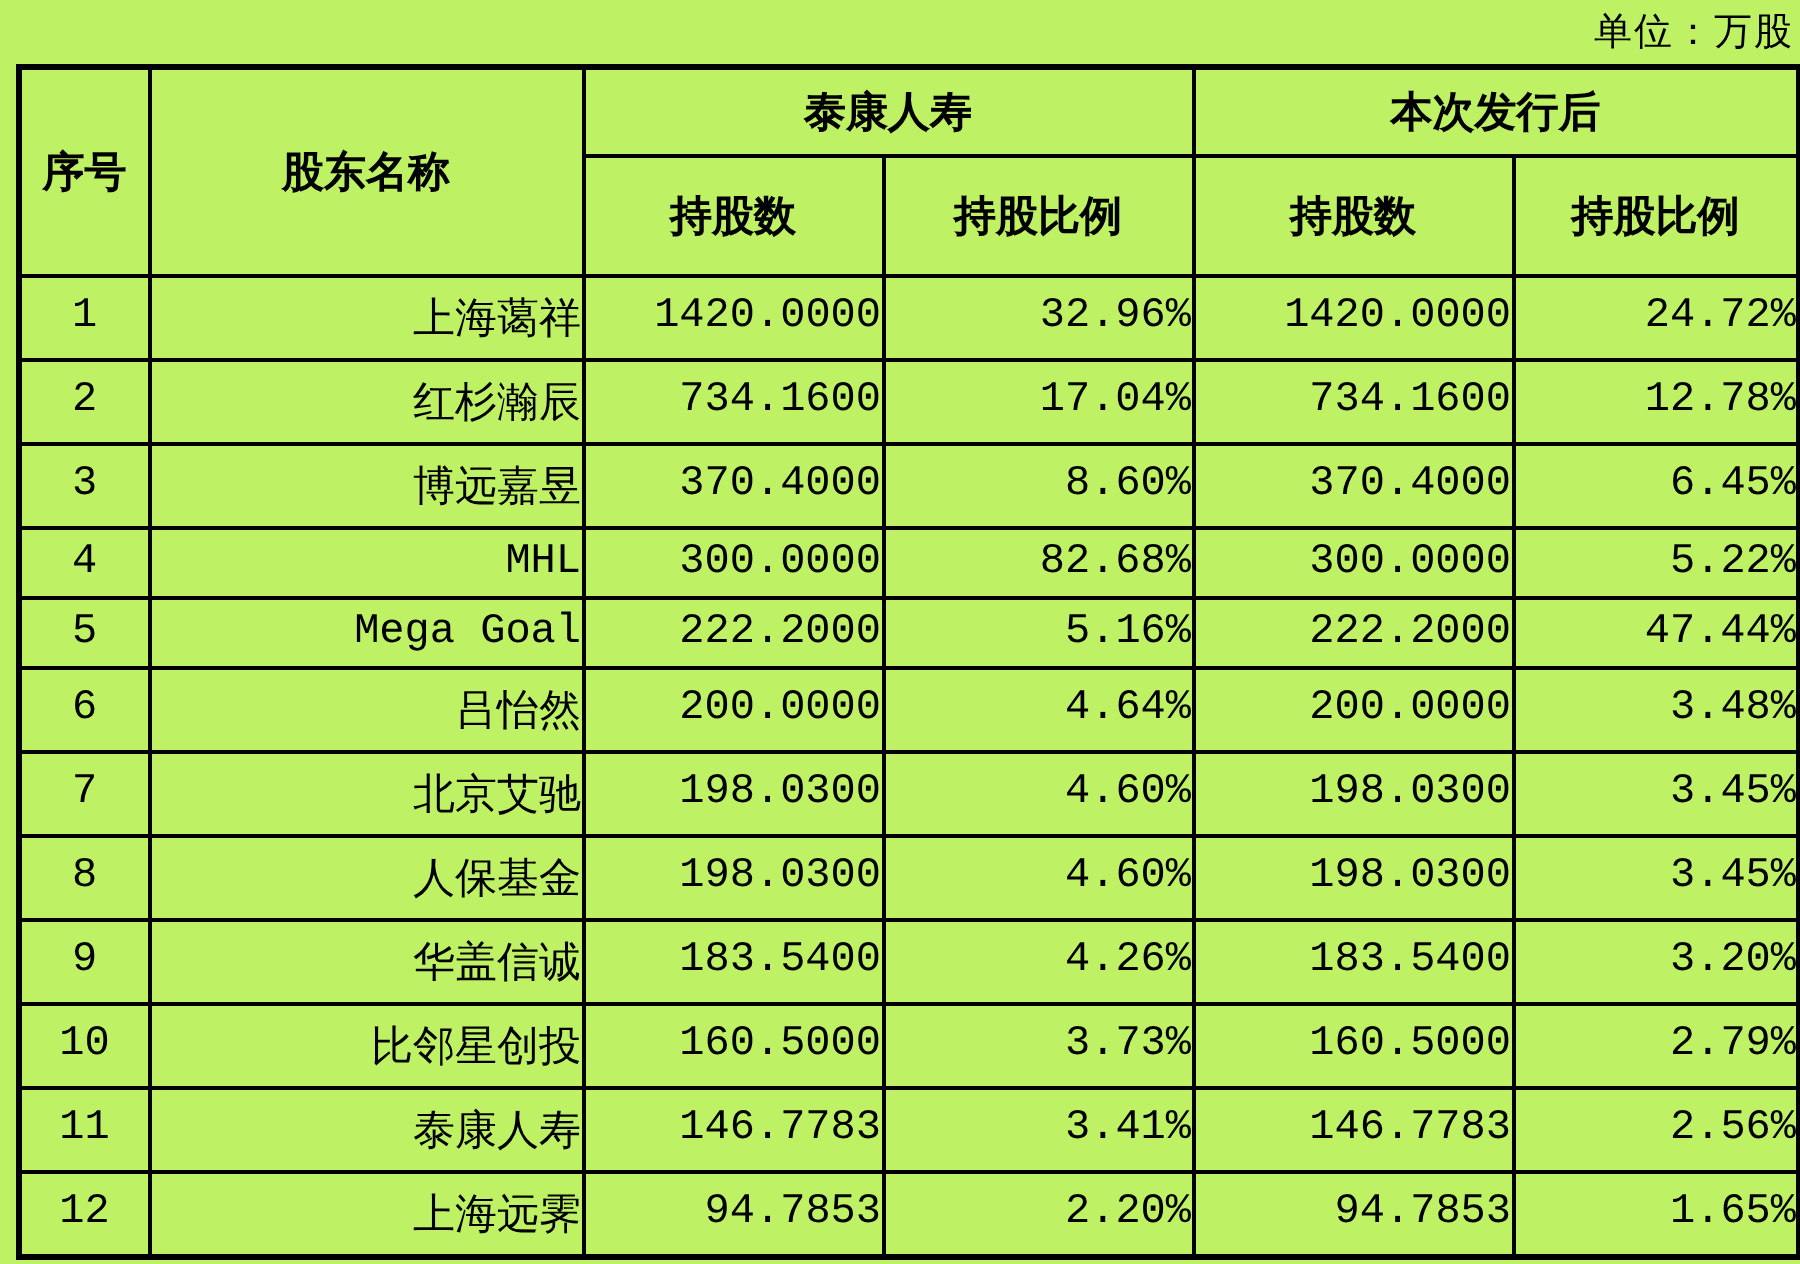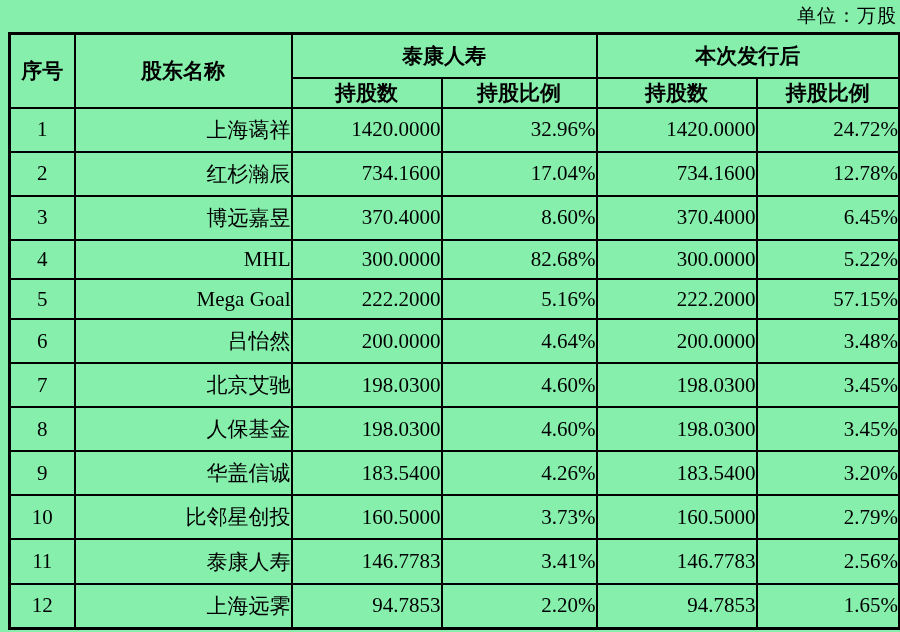--- a/index.html
+++ b/index.html
@@ -4,23 +4,23 @@
 <style>
   html, body {
     margin: 0;
     padding: 0;
     background: #ffffff;
   }
   .page {
     position: relative;
     width: 900px;
     height: 632px;
-    background: #86efac;
+    background: #bef264;
     color: #000000;
-    font-family: Liberation Serif, serif;
+    font-family: Liberation Mono, monospace;
     overflow: hidden;
   }
   .unit-label {
     position: absolute;
     top: 3px;
     right: 3px;
     font-size: 19px;
     letter-spacing: 1px;
   }
   table.shareholder-table {
@@ -43,21 +43,21 @@
     vertical-align: middle;
   }
   .shareholder-table th {
     font-weight: bold;
     text-align: center;
   }
   .shareholder-table thead tr.group-row {
     height: 44px;
   }
   .shareholder-table thead tr.sub-row {
-    height: 30px;
+    height: 60px;
   }
   .c-center { text-align: center; }
   .c-left   { text-align: right;  padding-left: 13px; }
   .c-right  { text-align: right; padding-right: 13px; }
 </style>
 </head>
 <body>
 
 <div class="page">
 
@@ -118,21 +118,21 @@
           <td class="c-right">82.68%</td>
           <td class="c-right">300.0000</td>
           <td class="c-right">5.22%</td>
         </tr>
         <tr>
           <td class="c-center">5</td>
           <td class="c-left">Mega Goal</td>
           <td class="c-right">222.2000</td>
           <td class="c-right">5.16%</td>
           <td class="c-right">222.2000</td>
-          <td class="c-right">57.15%</td>
+          <td class="c-right">47.44%</td>
         </tr>
         <tr>
           <td class="c-center">6</td>
           <td class="c-left">吕怡然</td>
           <td class="c-right">200.0000</td>
           <td class="c-right">4.64%</td>
           <td class="c-right">200.0000</td>
           <td class="c-right">3.48%</td>
         </tr>
         <tr>

